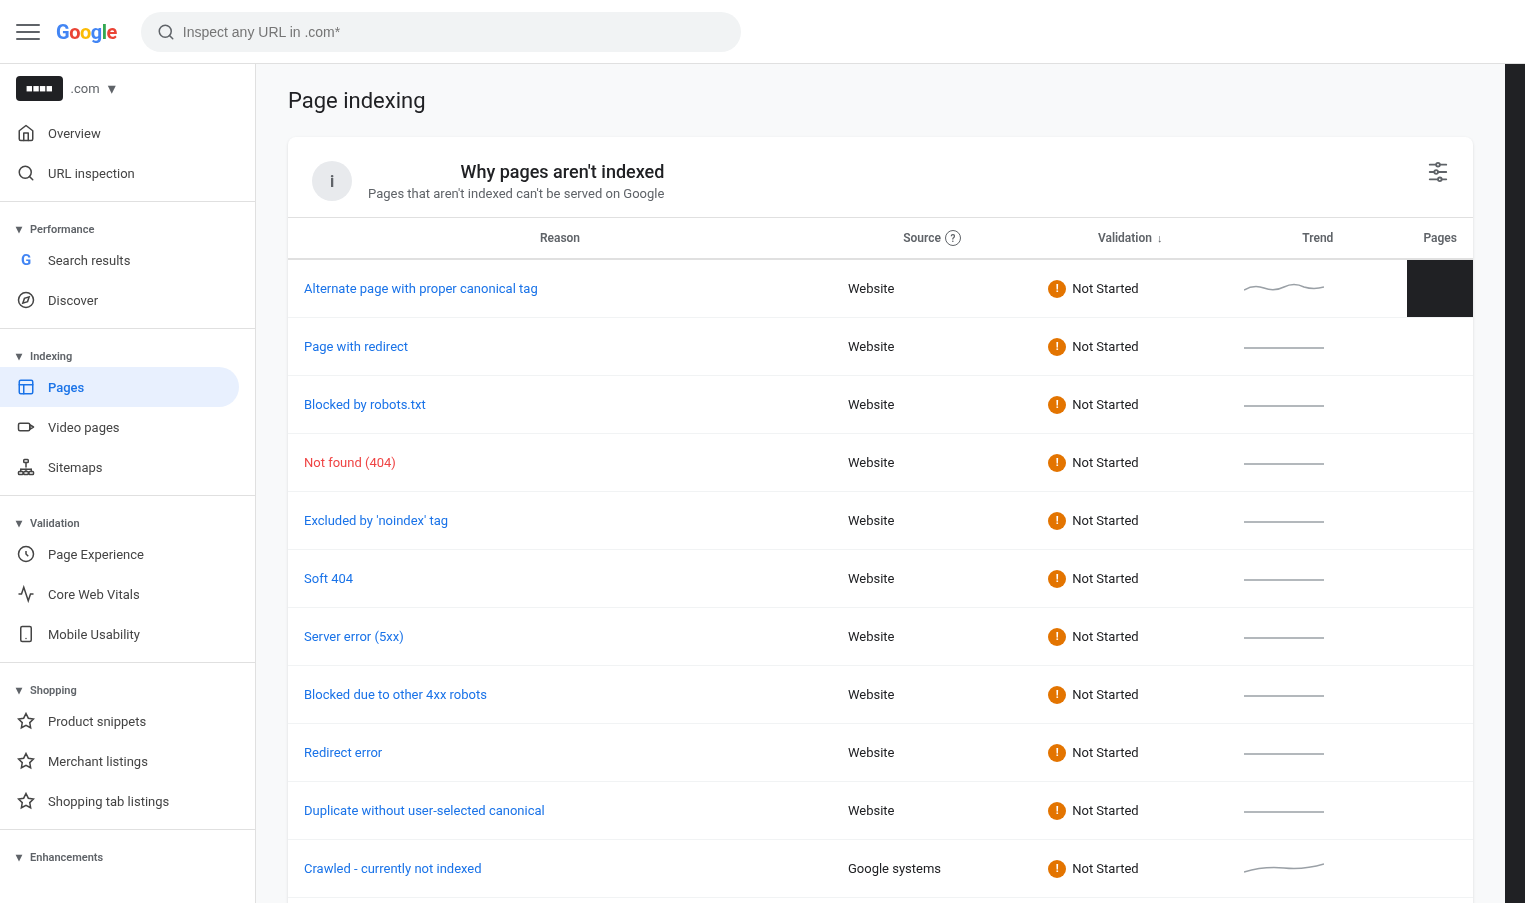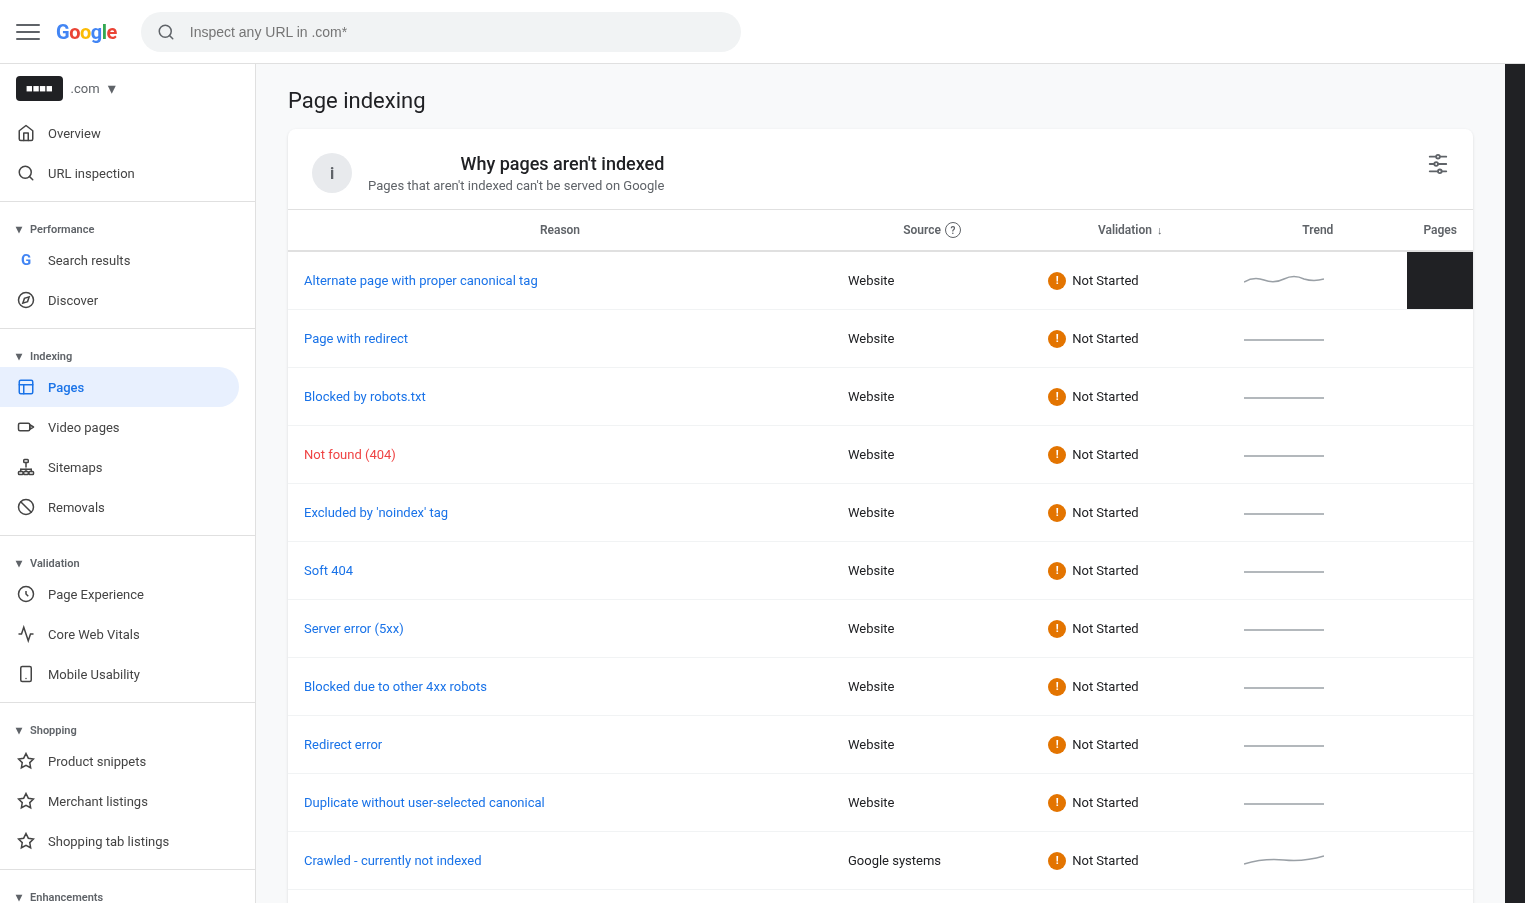--- a/index.html
+++ b/index.html
@@ -7,21 +7,21 @@
 
     
     .topbar { display: flex; align-items: center; background: #fff; height: 64px; padding: 0 16px; border-bottom: 1px solid #e0e0e0; gap: 16px; flex-shrink: 0; }
     .topbar-logo { display: flex; align-items: center; gap: 8px; }
     .google-logo { font-size: 20px; font-weight: 700; letter-spacing: -0.5px; }
     .g-blue { color: #4285f4; }
     .g-red { color: #ea4335; }
     .g-yellow { color: #fbbc05; }
     .g-green { color: #34a853; }
     .topbar-title { font-size: 16px; color: #5f6368; font-weight: 400; }
-    .search-bar { flex: 1; max-width: 600px; display: flex; align-items: center; background: #f1f3f4; border-radius: 24px; padding: 0 16px; height: 40px; gap: 15px; }
+    .search-bar { flex: 1; max-width: 600px; display: flex; align-items: center; background: #f1f3f4; border-radius: 24px; padding: 0 16px; height: 40px; gap: 8px; }
     .search-bar input { border: none; background: transparent; outline: none; font-size: 14px; color: #202124; flex: 1; }
     .hamburger { width: 24px; height: 24px; display: flex; flex-direction: column; justify-content: center; gap: 5px; cursor: pointer; }
     .hamburger span { display: block; height: 2px; background: #5f6368; border-radius: 1px; }
 
     
     .layout { display: flex; flex: 1; overflow: hidden; }
 
     
     .sidebar { width: 256px; background: #fff; overflow-y: auto; flex-shrink: 0; border-right: 1px solid #e0e0e0; padding-bottom: 16px; }
     .site-selector { display: flex; align-items: center; padding: 12px 16px; gap: 8px; }
@@ -33,21 +33,21 @@
     .nav-item.active { background: #e8f0fe; color: #1a73e8; font-weight: 500; }
     .nav-item .nav-icon { width: 20px; height: 20px; display: flex; align-items: center; justify-content: center; flex-shrink: 0; color: inherit; }
 
     .section-header { display: flex; align-items: center; gap: 8px; padding: 12px 16px 4px 16px; font-size: 11px; font-weight: 600; color: #5f6368; text-transform: none; letter-spacing: 0; cursor: pointer; }
     .section-header .chevron { font-size: 12px; }
 
     .divider { height: 1px; background: #e0e0e0; margin: 8px 0; }
 
     
     .main { flex: 1; overflow-y: auto; padding: 24px 32px; }
-    .page-title { font-size: 22px; font-weight: 400; color: #202124; margin-bottom: 16px; }
+    .page-title { font-size: 22px; font-weight: 400; color: #202124; margin-bottom: 24px; }
 
     
     .card { background: #fff; border-radius: 8px; box-shadow: 0 1px 3px rgba(0,0,0,0.12); overflow: hidden; }
     .card-header { display: flex; align-items: flex-start; padding: 24px 24px 16px 24px; gap: 16px; border-bottom: 1px solid #e0e0e0; }
     .info-icon { width: 40px; height: 40px; border-radius: 50%; background: #e8eaed; display: flex; align-items: center; justify-content: center; flex-shrink: 0; font-size: 16px; font-weight: 700; color: #5f6368; }
     .card-header-text h2 { font-size: 18px; font-weight: 500; color: #202124; margin-bottom: 4px; text-align: right; }
     .card-header-text p { font-size: 13px; color: #5f6368; }
     .filter-icon { margin-left: auto; cursor: pointer; color: #5f6368; font-size: 20px; }
 
     
@@ -180,29 +180,20 @@
             <rect x="9" y="18" width="6" height="4" rx="1"></rect>
             <rect x="16" y="18" width="6" height="4" rx="1"></rect>
             <line x1="12" y1="6" x2="12" y2="12"></line>
             <line x1="5" y1="18" x2="5" y2="15"></line>
             <line x1="12" y1="18" x2="12" y2="15"></line>
             <line x1="19" y1="18" x2="19" y2="15"></line>
             <line x1="5" y1="15" x2="19" y2="15"></line>
           </svg>
       </span>
       <span>Sitemaps</span>
-    </div>
-    <div class="nav-item">
-      <span class="nav-icon">
-        <svg width="18" height="18" viewBox="0 0 24 24" fill="none" stroke="currentColor" stroke-width="2" stroke-linecap="round" stroke-linejoin="round">
-            <circle cx="12" cy="12" r="10"></circle>
-            <line x1="4.93" y1="4.93" x2="19.07" y2="19.07"></line>
-          </svg>
-      </span>
-      <span>Removals</span>
     </div>
 
     <div class="divider"></div>
 
     <div class="section-header">
       <span class="chevron">▾</span>
       <span>Validation</span>
     </div>
 
     <div class="nav-item">

